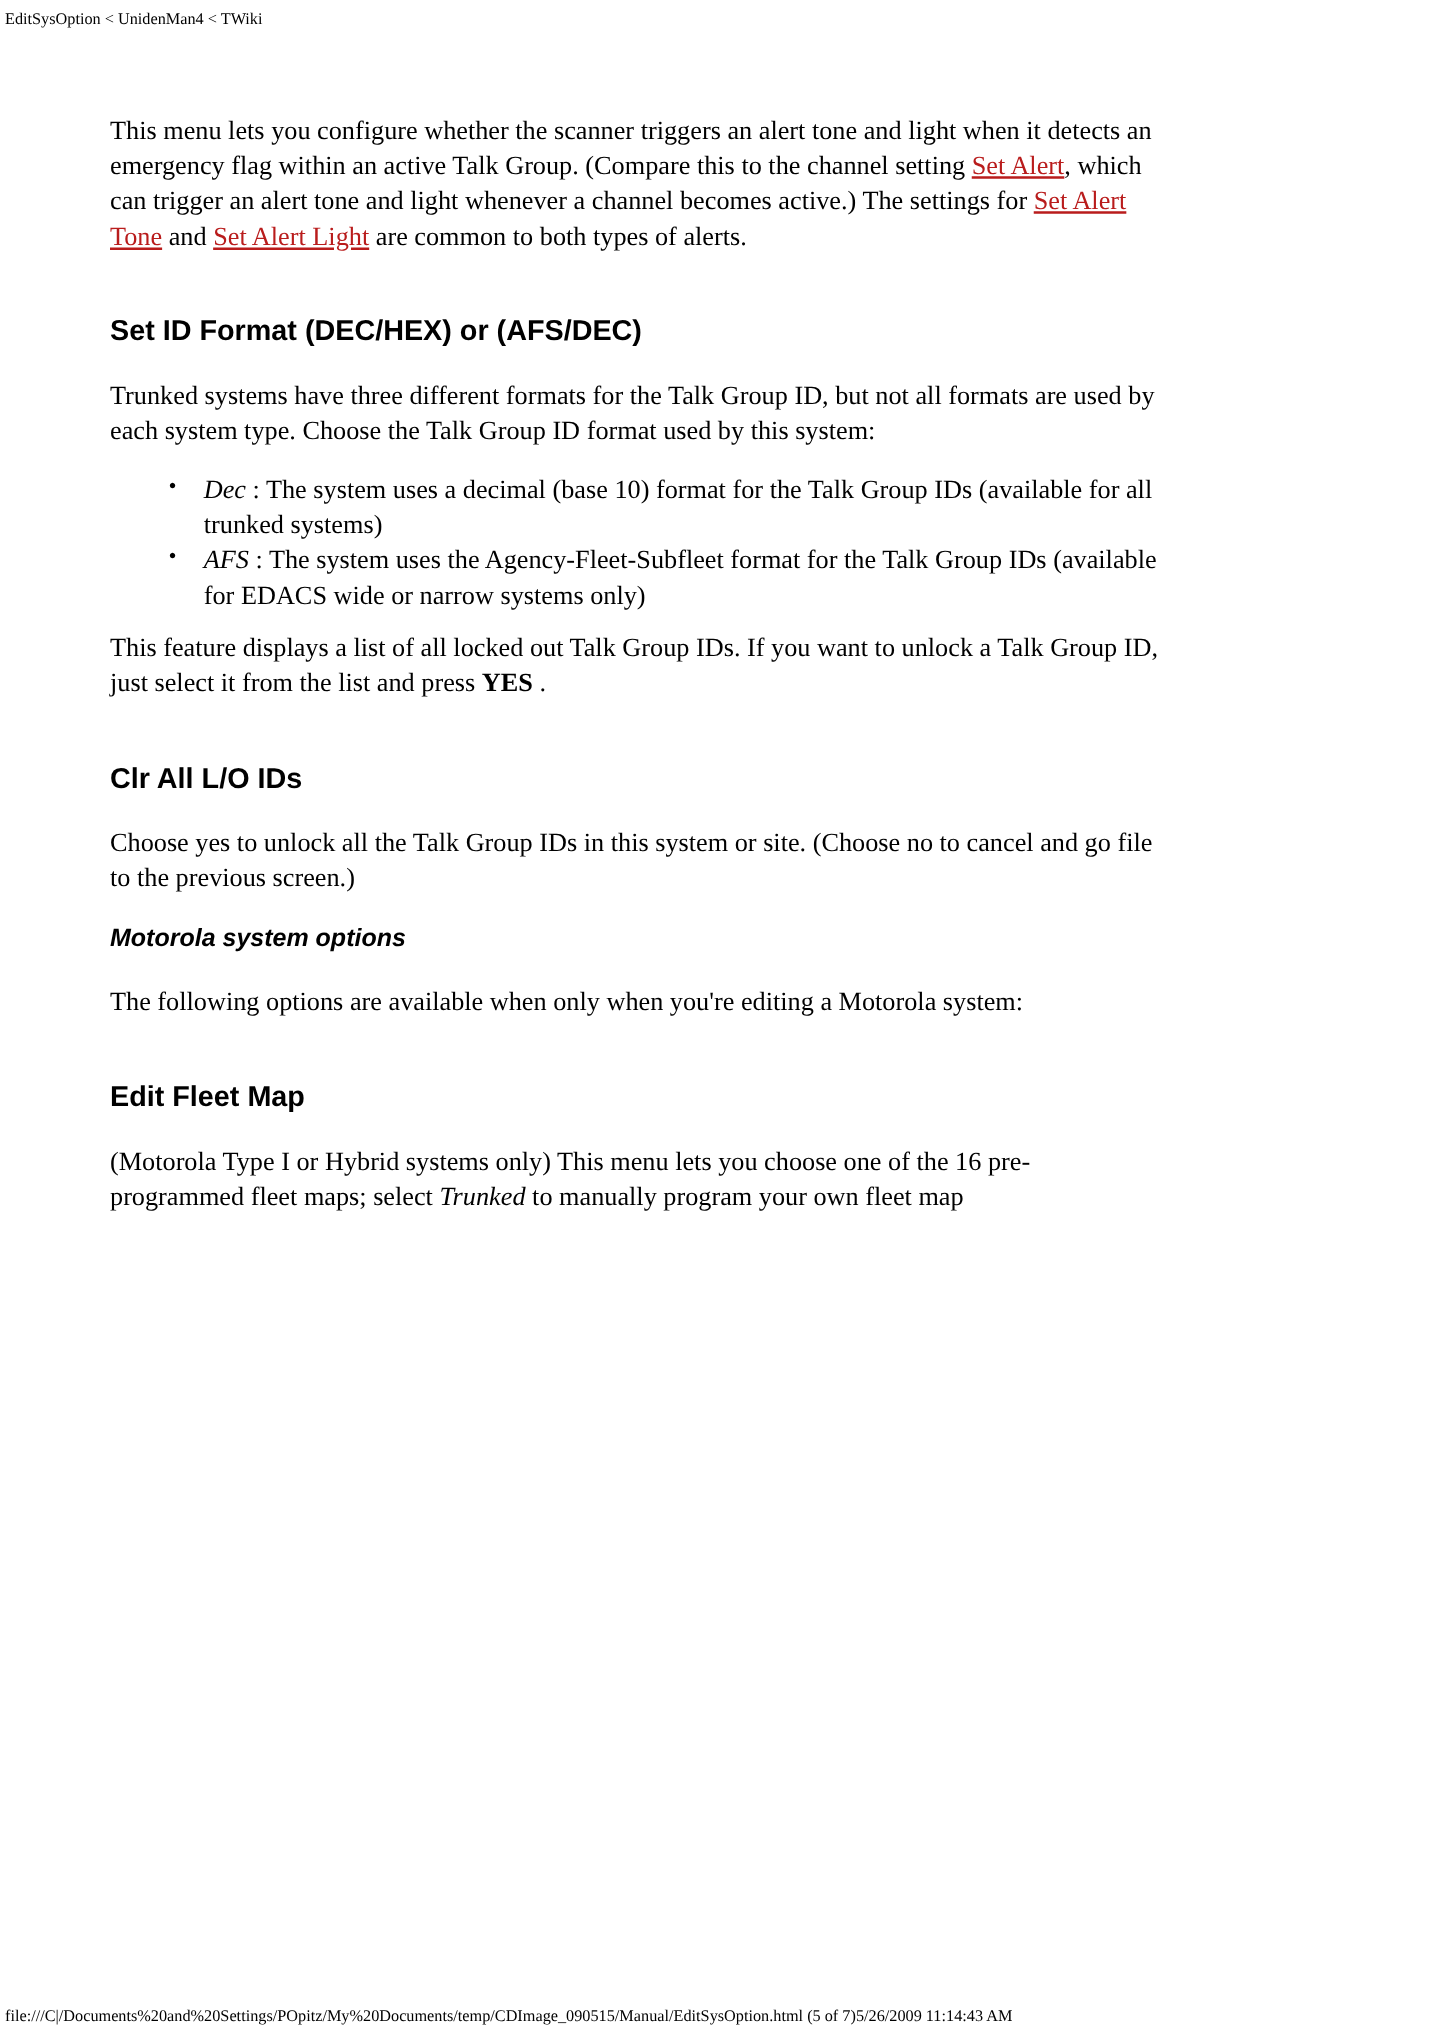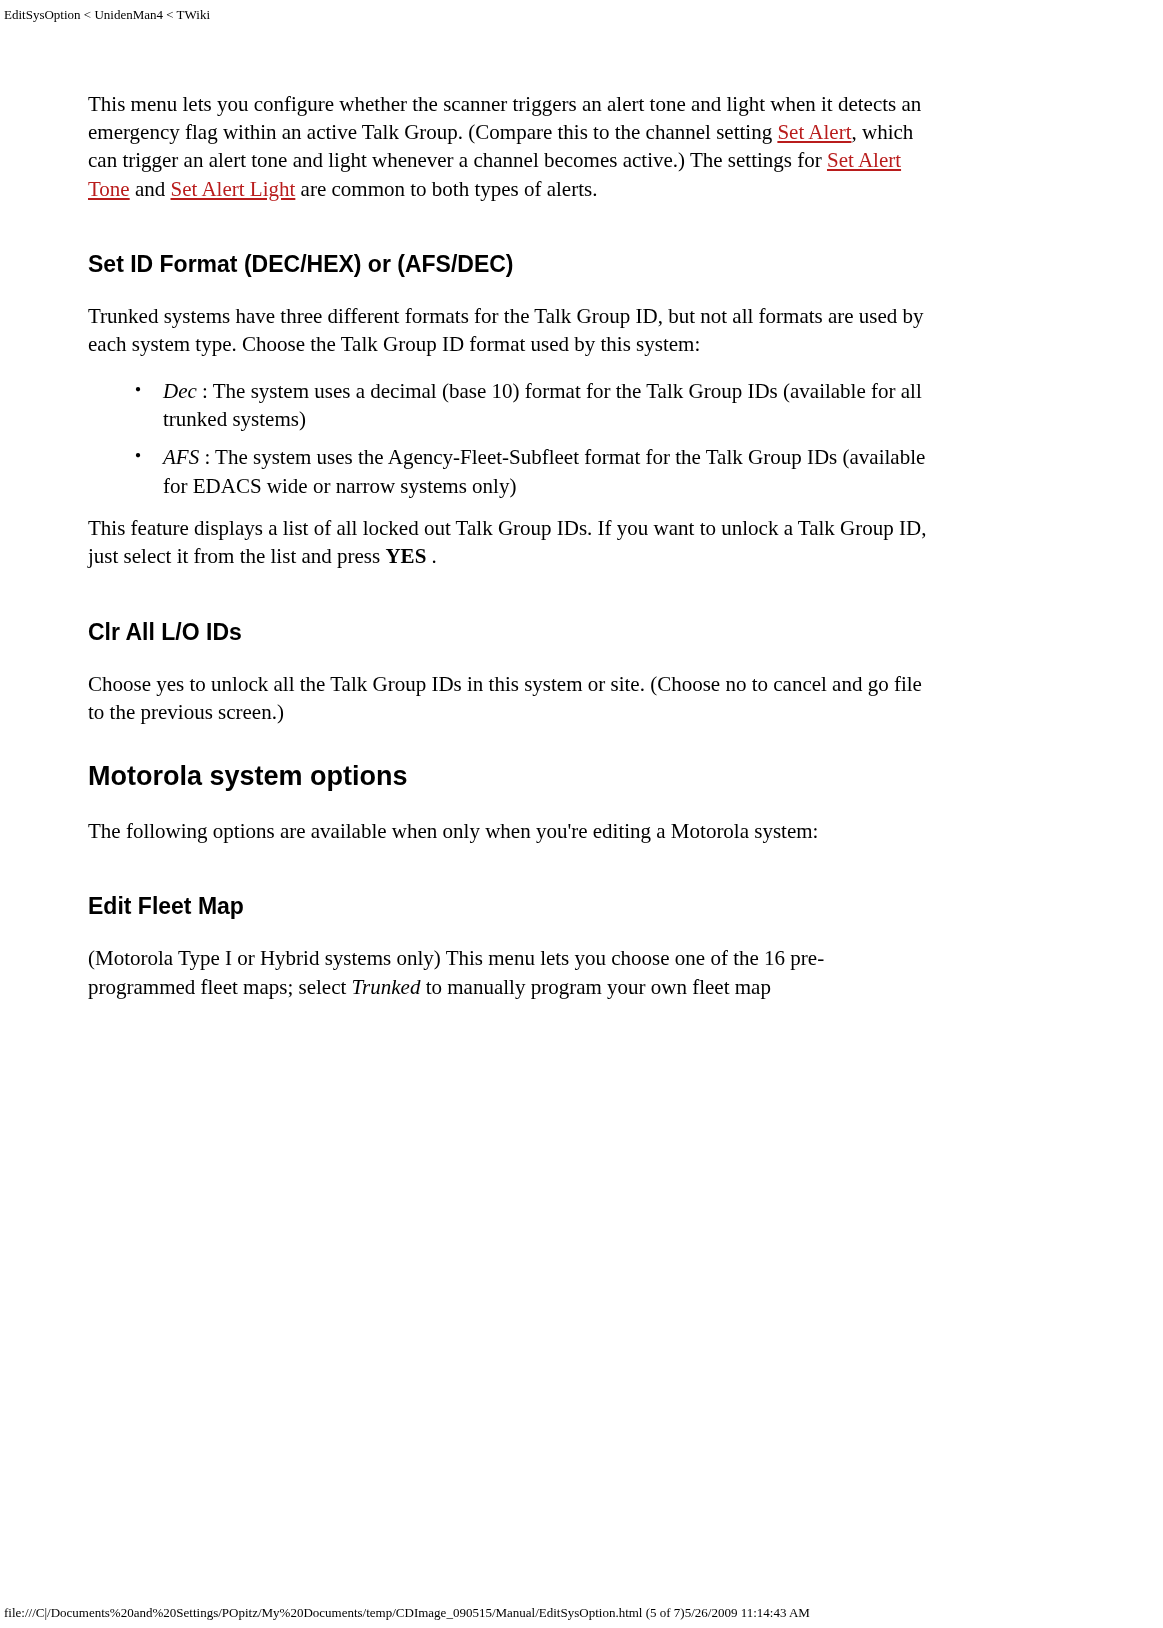--- a/index.html
+++ b/index.html
@@ -24,40 +24,41 @@
     .content {
       padding: 60px 88px 20px 88px;
     }
     a {
       color: #b91c1c;
       text-decoration: underline;
     }
     h2 {
       font-family: Arial, Helvetica, sans-serif;
       font-weight: bold;
-      font-size: 27px;
-      margin: 32px 0 22px 0;
+      font-size: 20px;
+      margin: 22px 0 22px 0;
+      font-style: italic;
     }
     h3 {
       font-family: Arial, Helvetica, sans-serif;
       font-weight: bold;
       font-size: 23px;
       margin: 46px 0 22px 0;
     }
     p {
       margin: 0 0 18px 0;
     }
     ul {
       margin: 0 0 14px 0;
       padding-left: 75px;
       list-style: none;
     }
     li {
       position: relative;
-      margin: 10px 0;
+      margin: 0 0;
       padding-left: 0;
     }
     li::before {
       content: "●";
       position: absolute;
       left: -28px;
       top: 5px;
       font-size: 10px;
     }
     .italic {

